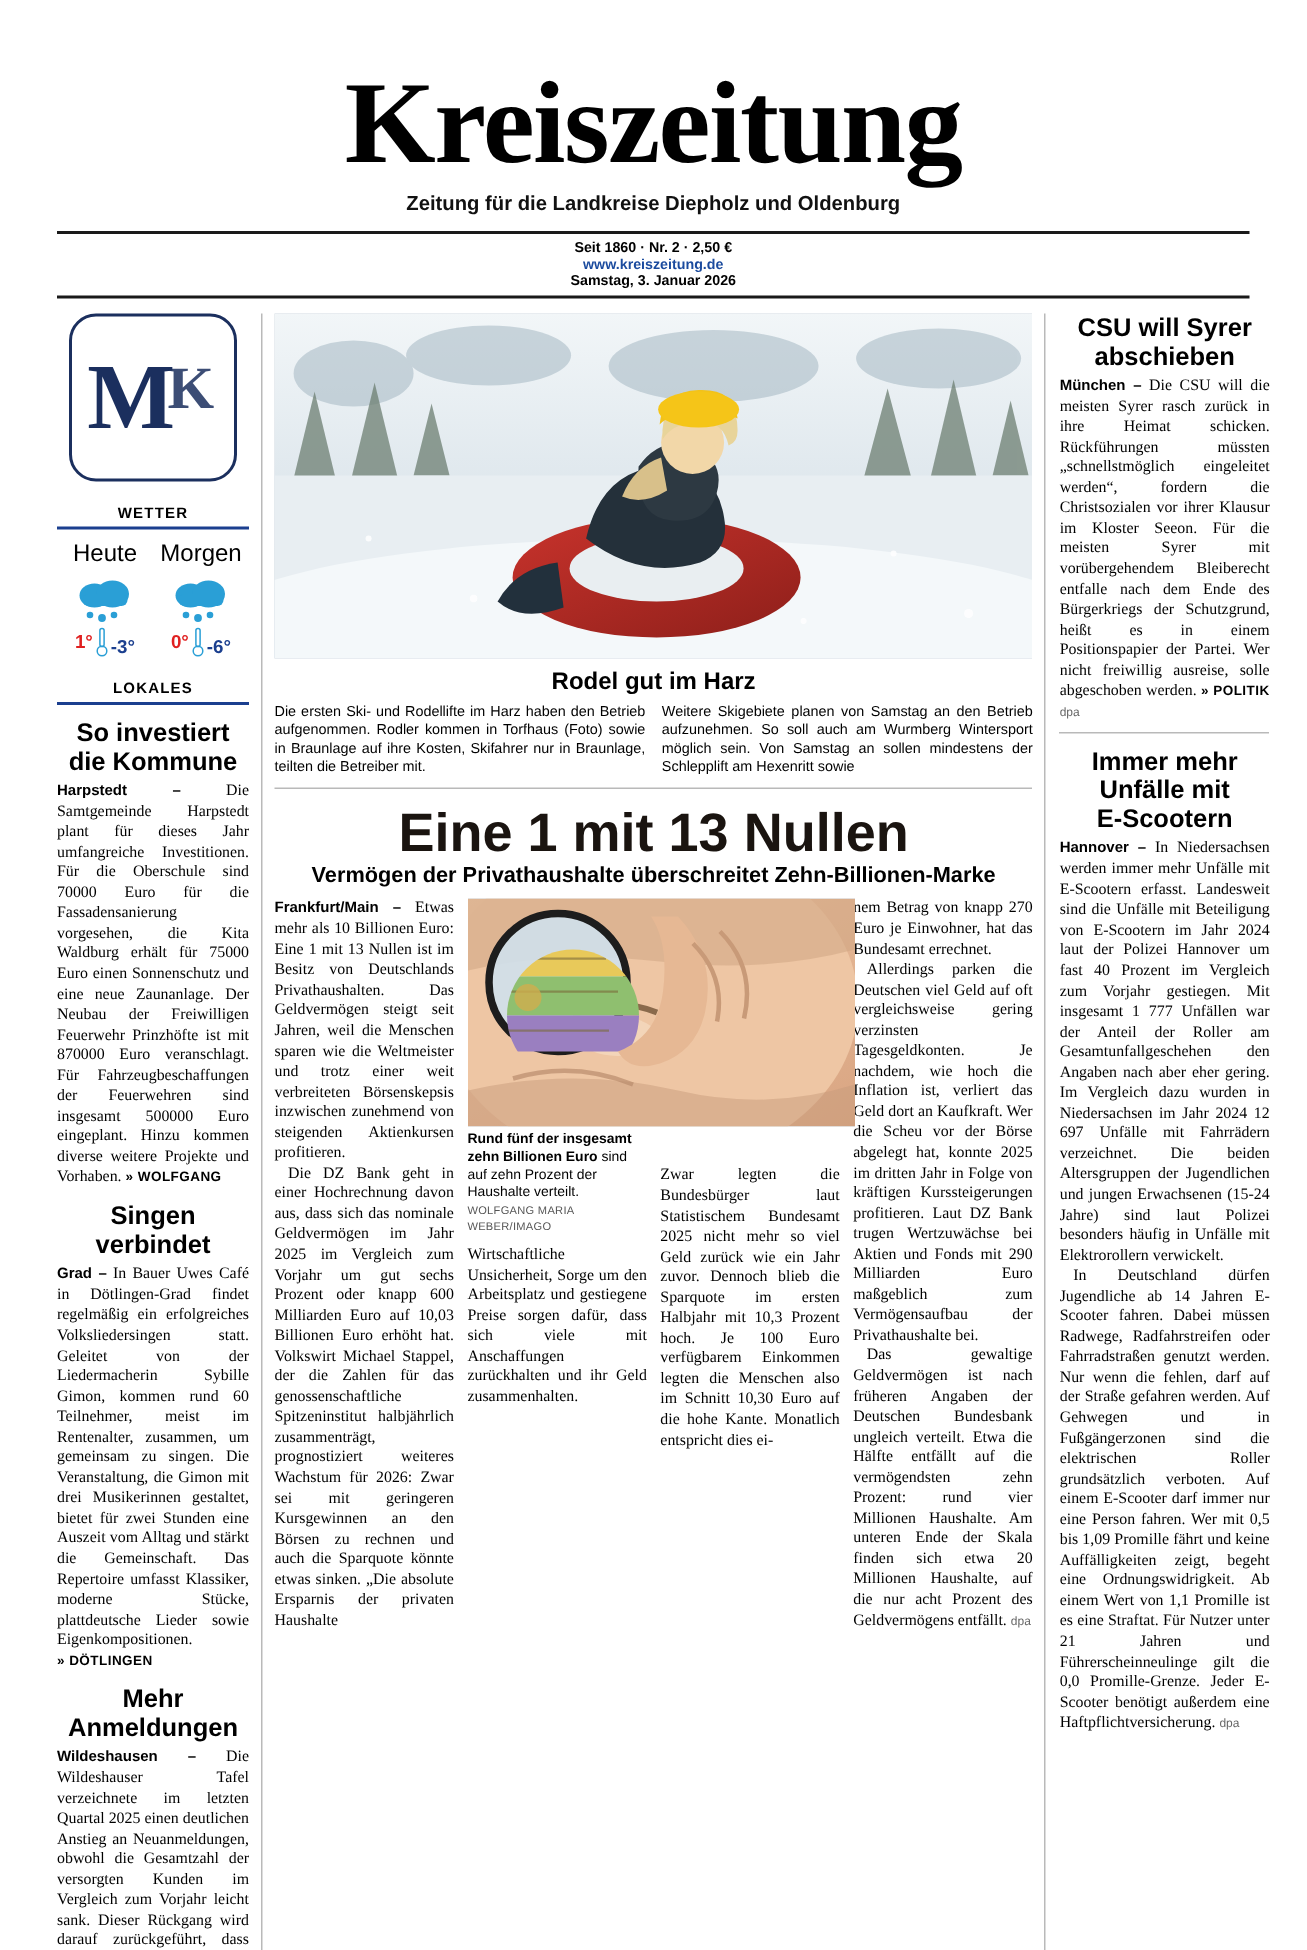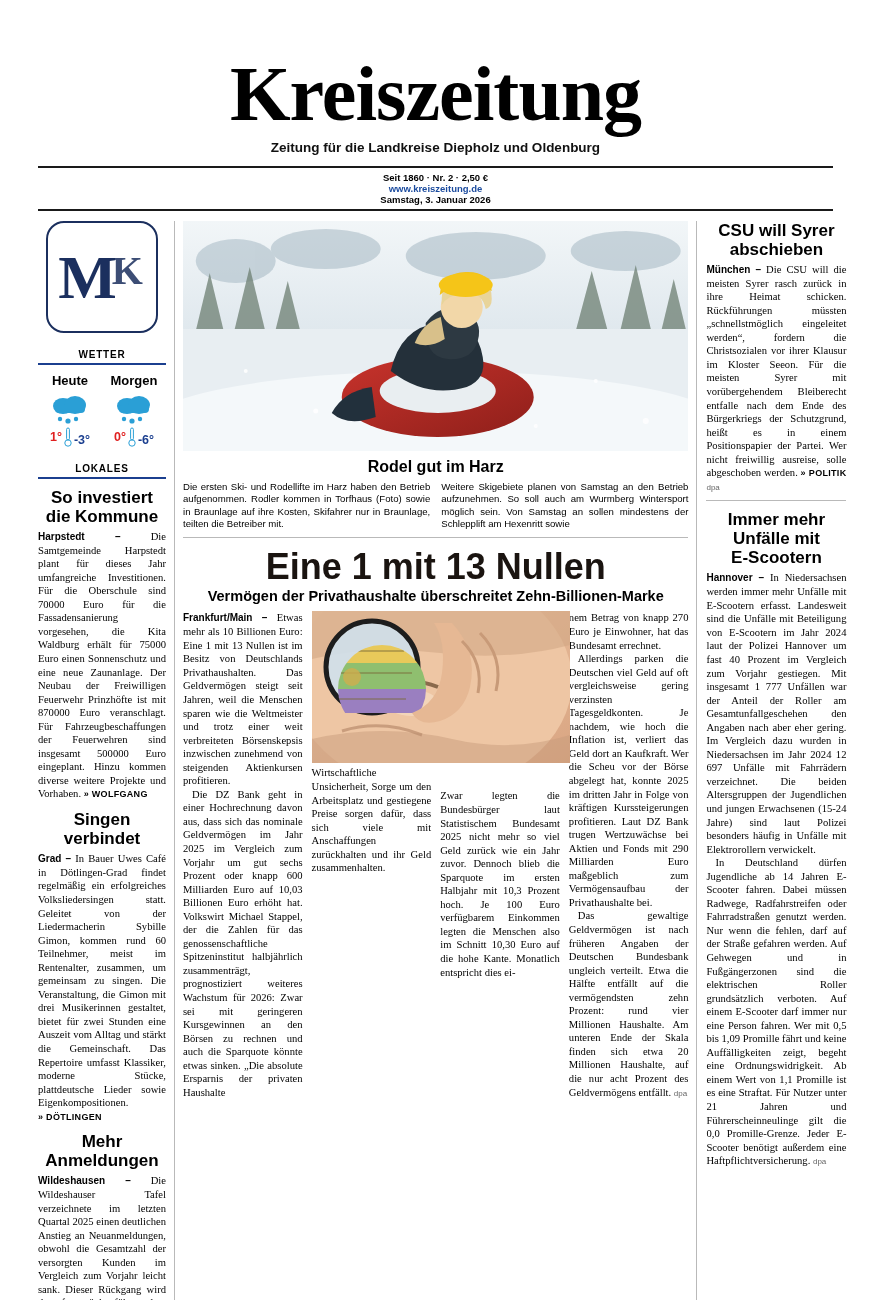--- a/index.html
+++ b/index.html
@@ -6,21 +6,21 @@
   body {
     width: 871px; height: 1300px;
     background: #ffffff;
     font-family: "Liberation Serif", serif;
     color: #000;
     overflow: hidden;
   }
   .page { width: 871px; height: 1300px; position: relative; padding: 0 38px; }
 
   
-  .masthead { padding-top: 58px; text-align: center; }
+  .masthead { padding-top: 46px; text-align: center; }
   .masthead-title {
     font-family: "Liberation Serif", serif;
     font-size: 78px; font-weight: 700; letter-spacing: -1px;
     line-height: 0.92;
   }
   .masthead-sub {
     font-family: "Liberation Sans", sans-serif;
     font-size: 13.5px; font-weight: 600; margin-top: 10px; color:#111;
   }
   .masthead-rule { border-top: 2px solid #1a1a1a; margin-top: 11px; }
@@ -65,21 +65,21 @@
     font-size: 10px; font-weight: 700; letter-spacing: .8px;
     text-align: center; margin-top: 16px;
   }
   .sec-rule { border-top: 2.5px solid #1b3f8f; margin-top: 3px; }
 
   
   .weather { display: flex; justify-content: space-around; margin-top: 8px; }
   .w-cell { text-align: center; width: 60px; }
   .w-day {
     font-family: "Liberation Sans", sans-serif;
-    font-size: 13px; font-weight: 700; margin-bottom: 4px; text-align: center;
+    font-size: 16px; font-weight: 400; margin-bottom: 4px; text-align: center;
   }
   .w-icon { height: 34px; position: relative; }
   .w-icon svg { display:block; margin: 0 auto; }
   .w-temps {
     font-family: "Liberation Sans", sans-serif;
     font-size: 12.5px; font-weight: 700;
     display: flex; align-items: center; justify-content: center; gap: 2px;
     margin-top: 1px;
   }
   .t-hi { color: #e02020; }
@@ -350,20 +350,24 @@
                 </g>
                 <circle cx="40" cy="66" r="9" fill="#cfae4e" opacity=".8"></circle>
               </g>
               <path d="M140 12 q26 28 18 64 q-6 26 -30 34 q-20 6 -28 -8 q26 -10 30 -40 q4 -32 -8 -50z" fill="#e6b894"></path>
               <path d="M150 30 q22 22 16 52" stroke="#c89a78" stroke-width="3" fill="none"></path>
               <path d="M168 22 q24 24 16 58" stroke="#c89a78" stroke-width="3" fill="none"></path>
               <path d="M0 128 q70 -16 140 0 q60 14 118 -4 v28 H0z" fill="#c79b7c" opacity=".5"></path>
               <path d="M30 120 q40 -12 80 4" stroke="#b98b6c" stroke-width="3" fill="none" opacity=".7"></path>
             </svg>
           </div>
+          <div class="photo-cap">
+            <b>Rund fünf der insgesamt zehn Billionen Euro</b><span> sind auf zehn Prozent der Haushalte verteilt.</span>
+            <span class="credit">WOLFGANG MARIA WEBER/IMAGO</span>
+          </div>
           <div class="body">
             <p>Wirtschaftliche Unsicherheit, Sorge um den Arbeitsplatz und gestiegene Preise sorgen dafür, dass sich viele mit Anschaffungen zurückhalten und ihr Geld zusammenhalten.</p>
           </div>
         </div>
         <div class="c">
           <div style="height:178px"></div>
           <div class="body">
             <p>Zwar legten die Bundesbürger laut Statistischem Bundesamt 2025 nicht mehr so viel Geld zurück wie ein Jahr zuvor. Dennoch blieb die Sparquote im ersten Halbjahr mit 10,3 Prozent hoch. Je 100 Euro verfügbarem Einkommen legten die Menschen also im Schnitt 10,30 Euro auf die hohe Kante. Monatlich entspricht dies ei-</p>
           </div>
         </div>

